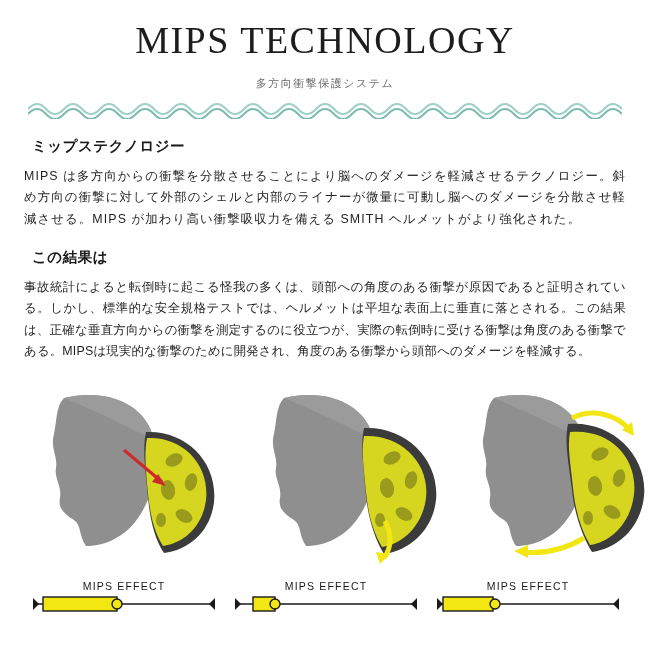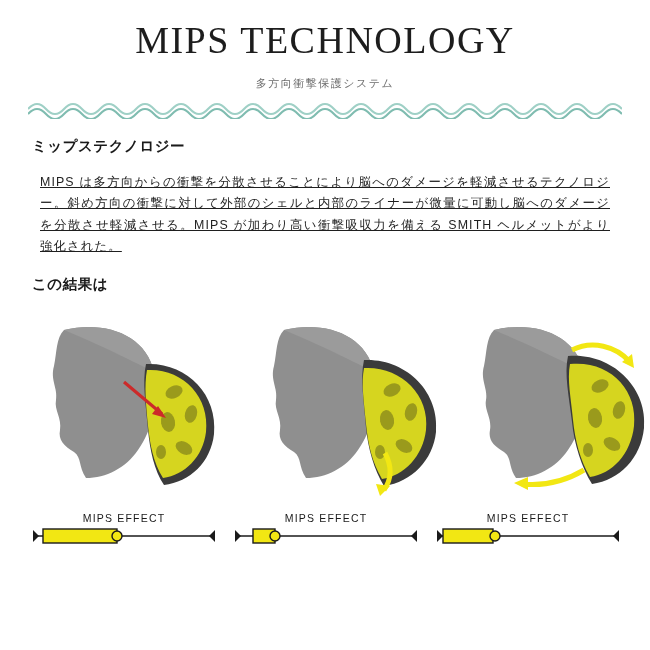--- a/index.html
+++ b/index.html
@@ -56,24 +56,23 @@
     font-size: 14.5px;
     font-weight: bold;
     color: #1a1a1a;
     margin: 18px 0 10px 8px;
     letter-spacing: 0.5px;
   }
   .para {
     font-size: 12.4px;
     line-height: 1.72;
     color: #1f1f1f;
-    margin: 16px;
+    margin: 0;
     text-align: justify;
     letter-spacing: 0.2px;
-    text-decoration: underline;
   }
   .para.spaced {
     letter-spacing: 1.1px;
   }
 
   
   .figures {
     position: relative;
     margin-top: 16px;
     height: 200px;
@@ -119,20 +118,21 @@
       <path d="M0,6 Q9,-4 18,6 T36,6 T54,6 T72,6 T90,6 T108,6 T126,6 T144,6 T162,6 T180,6 T198,6 T216,6 T234,6 T252,6 T270,6 T288,6 T306,6 T324,6 T342,6 T360,6 T378,6 T396,6 T414,6 T432,6 T450,6 T468,6 T486,6 T504,6 T522,6 T540,6 T558,6 T576,6 T594,6" fill="none" stroke="#9fd0c6" stroke-width="2"></path>
     </svg>
   </div>
 
   <div class="content">
 
     <h2 class="section-head">ミップステクノロジー</h2>
     <p class="para spaced">MIPS は多方向からの衝撃を分散させることにより脳へのダメージを軽減させるテクノロジー。斜め方向の衝撃に対して外部のシェルと内部のライナーが微量に可動し脳へのダメージを分散させ軽減させる。MIPS が加わり高い衝撃吸収力を備える SMITH ヘルメットがより強化された。</p>
 
     <h2 class="section-head">この結果は</h2>
+    <p class="para">事故統計によると転倒時に起こる怪我の多くは、頭部への角度のある衝撃が原因であると証明されている。しかし、標準的な安全規格テストでは、ヘルメットは平坦な表面上に垂直に落とされる。この結果は、正確な垂直方向からの衝撃を測定するのに役立つが、実際の転倒時に受ける衝撃は角度のある衝撃である。MIPSは現実的な衝撃のために開発され、角度のある衝撃から頭部へのダメージを軽減する。</p>
 
     <div class="figures">
 
       <div class="fig" style="left:10px;">
         <svg width="200" height="200" viewBox="0 0 200 200" xmlns="http://www.w3.org/2000/svg">
           <g>
             <path d="M30,20 C70,10 112,24 120,62 C126,92 118,120 104,140 C92,158 72,168 52,168 C44,156 48,148 40,142 C30,136 24,130 26,120 C28,108 20,100 22,90 C24,78 16,70 20,56 C23,42 22,28 30,20 Z" fill="#8f8f8f"></path>
             <path d="M30,20 C70,10 112,24 120,62 C120,62 78,40 30,20 Z" fill="#9b9b9b"></path>
           </g>
           <g>

